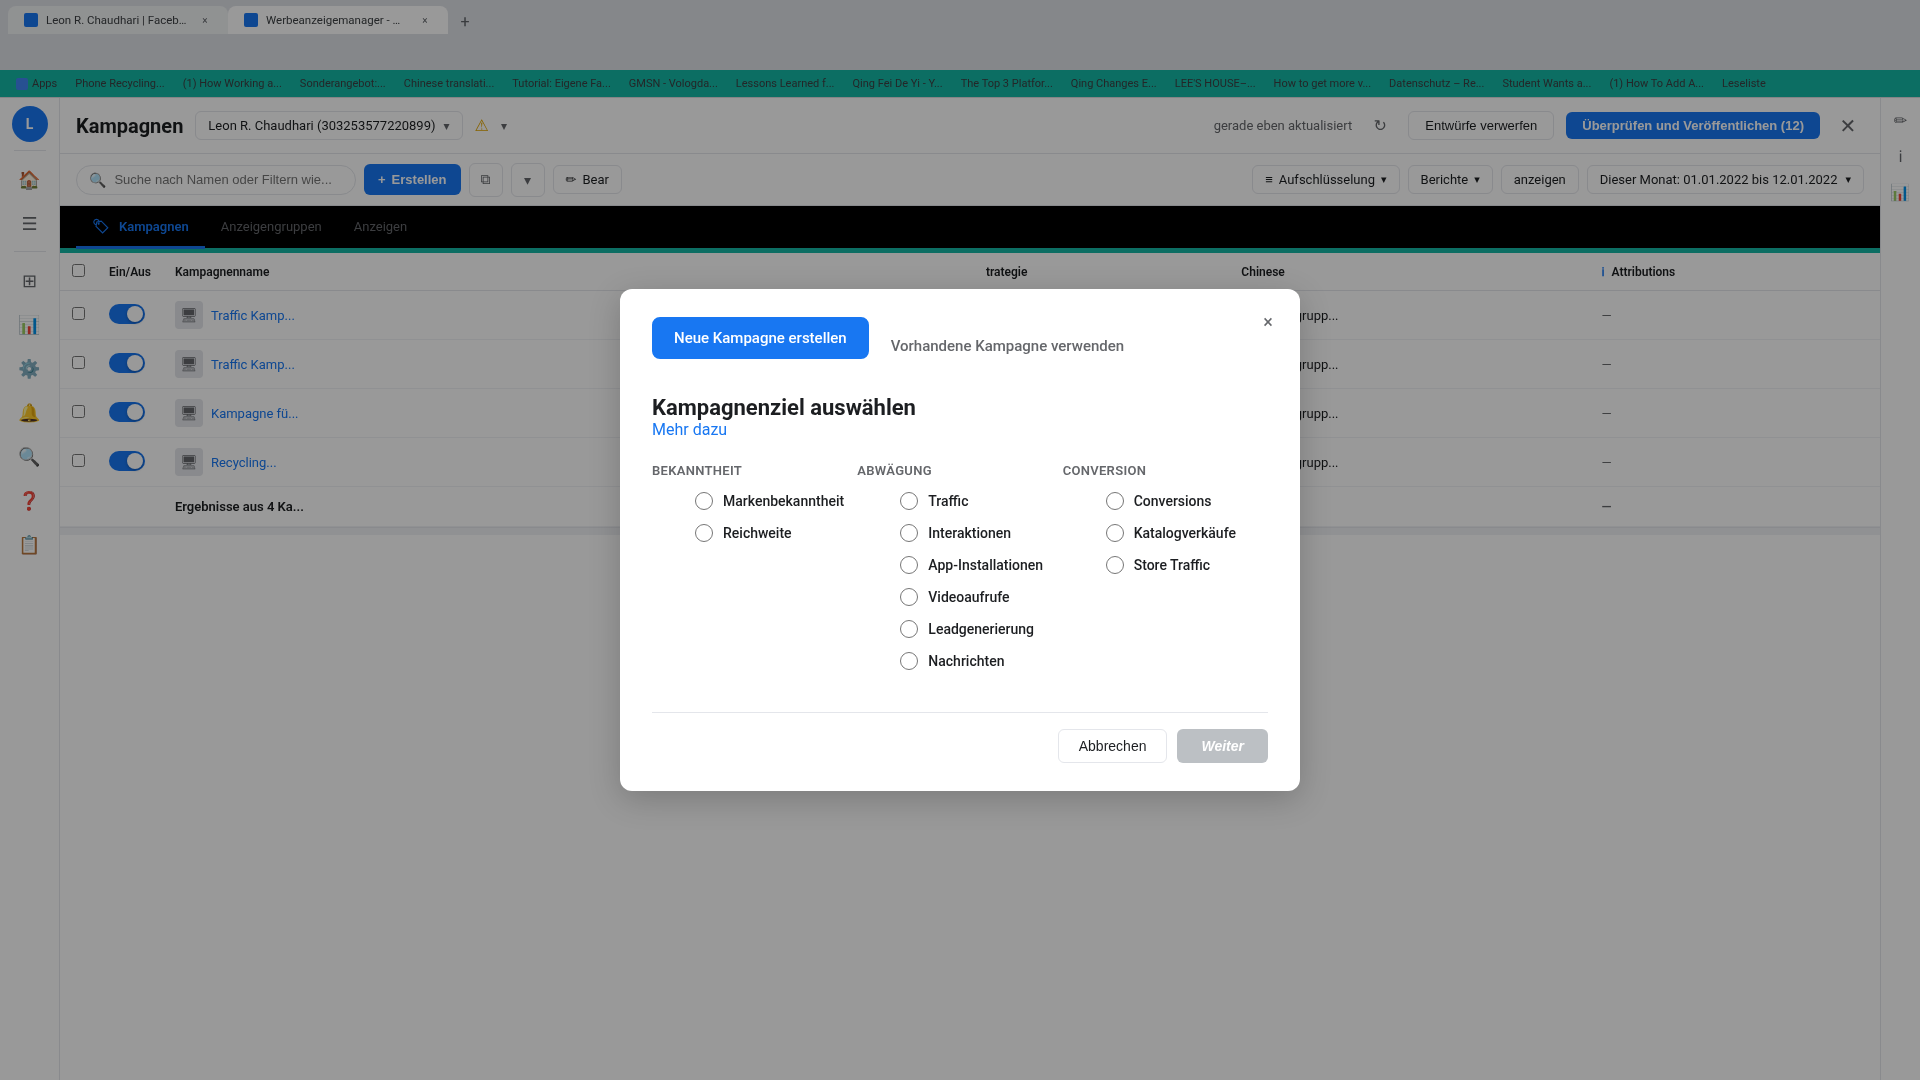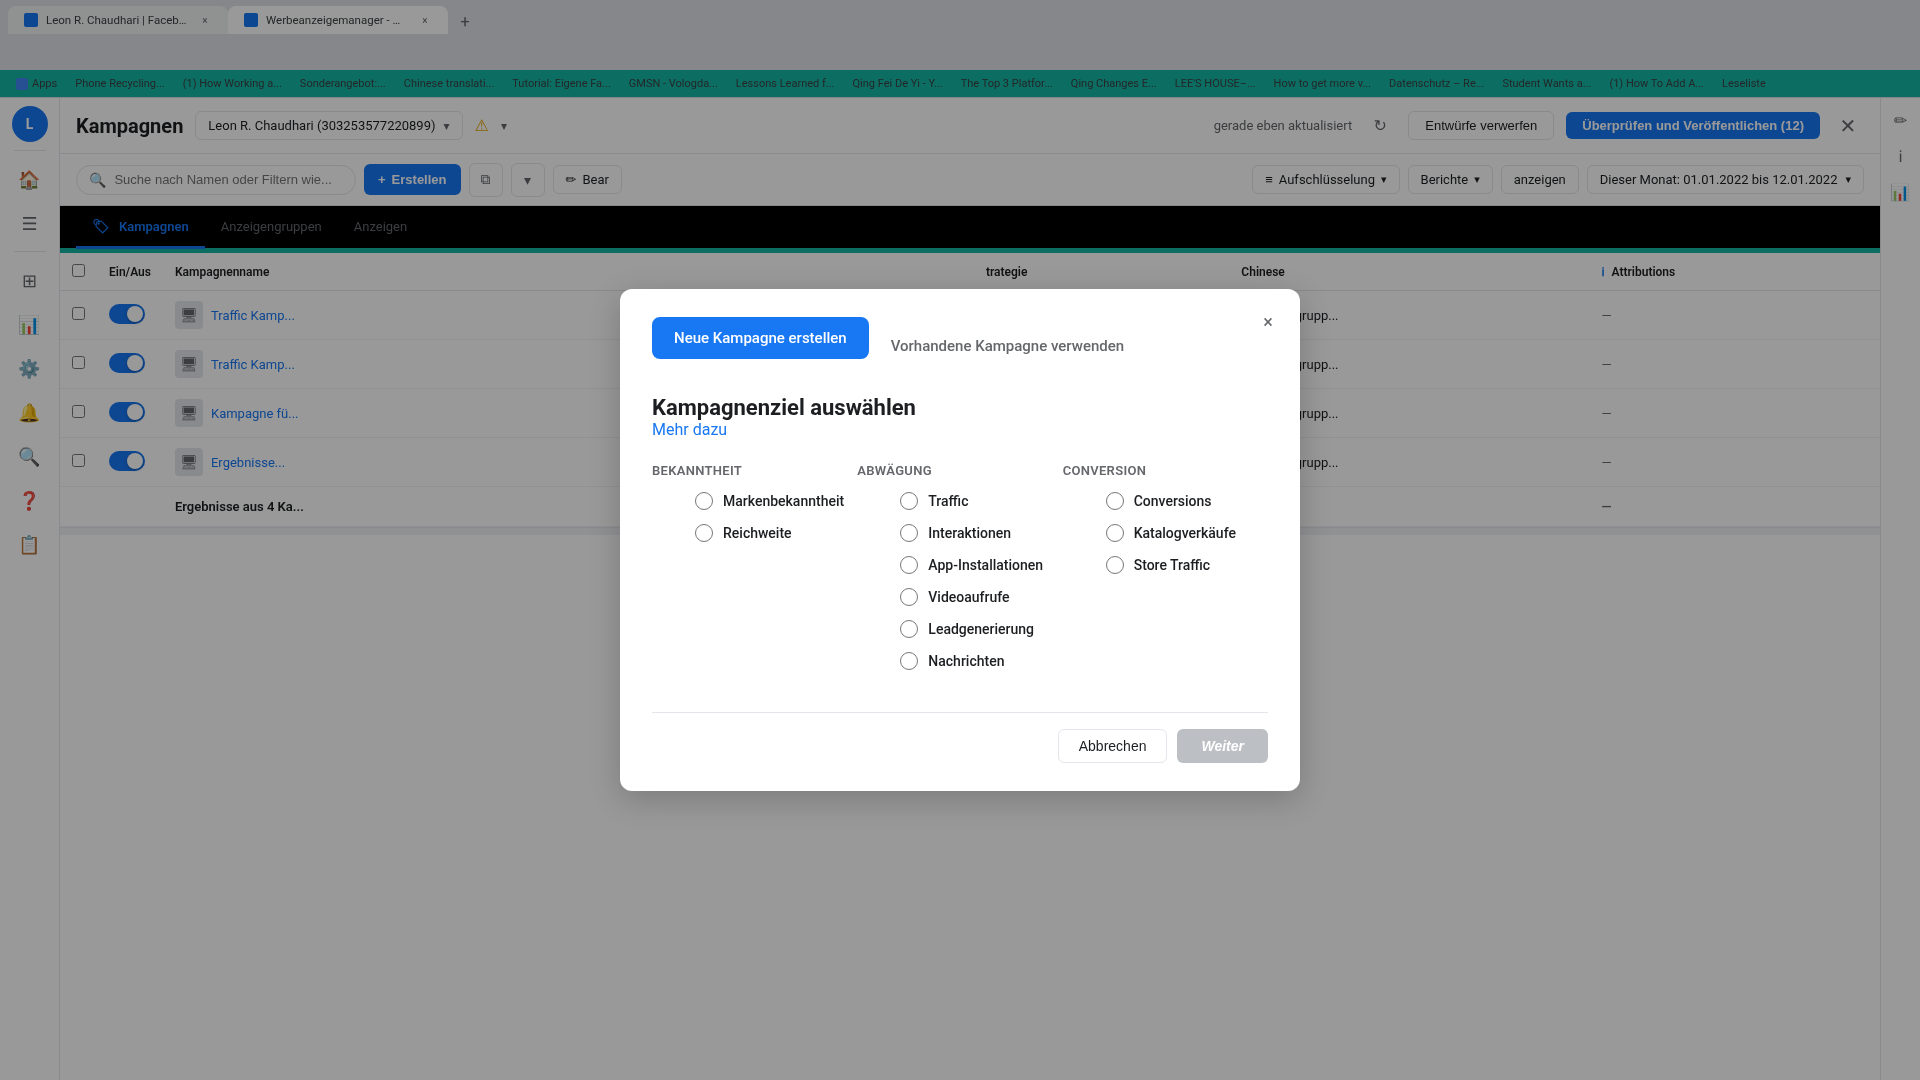--- a/index.html
+++ b/index.html
@@ -320,21 +320,21 @@
             <tr>
               <td><input type="checkbox" style=""></td>
               <td>
                 <div class="toggle">
                   <div class="toggle-knob"></div>
                 </div>
               </td>
               <td>
                 <div style="display:flex;align-items:center;gap:8px;">
                   <div class="campaign-icon">🖥</div>
-                  <a class="campaign-link">Ergebnisse...</a>
+                  <a class="campaign-link">Recycling...</a>
                 </div>
               </td>
               <td></td>
                 <td></td>
                 <td></td>
                 <td></td>
                 <td></td>
               <td>Strategie...</td>
               <td>Anzeigengrupp...</td>
               <td class="dash">—</td>

